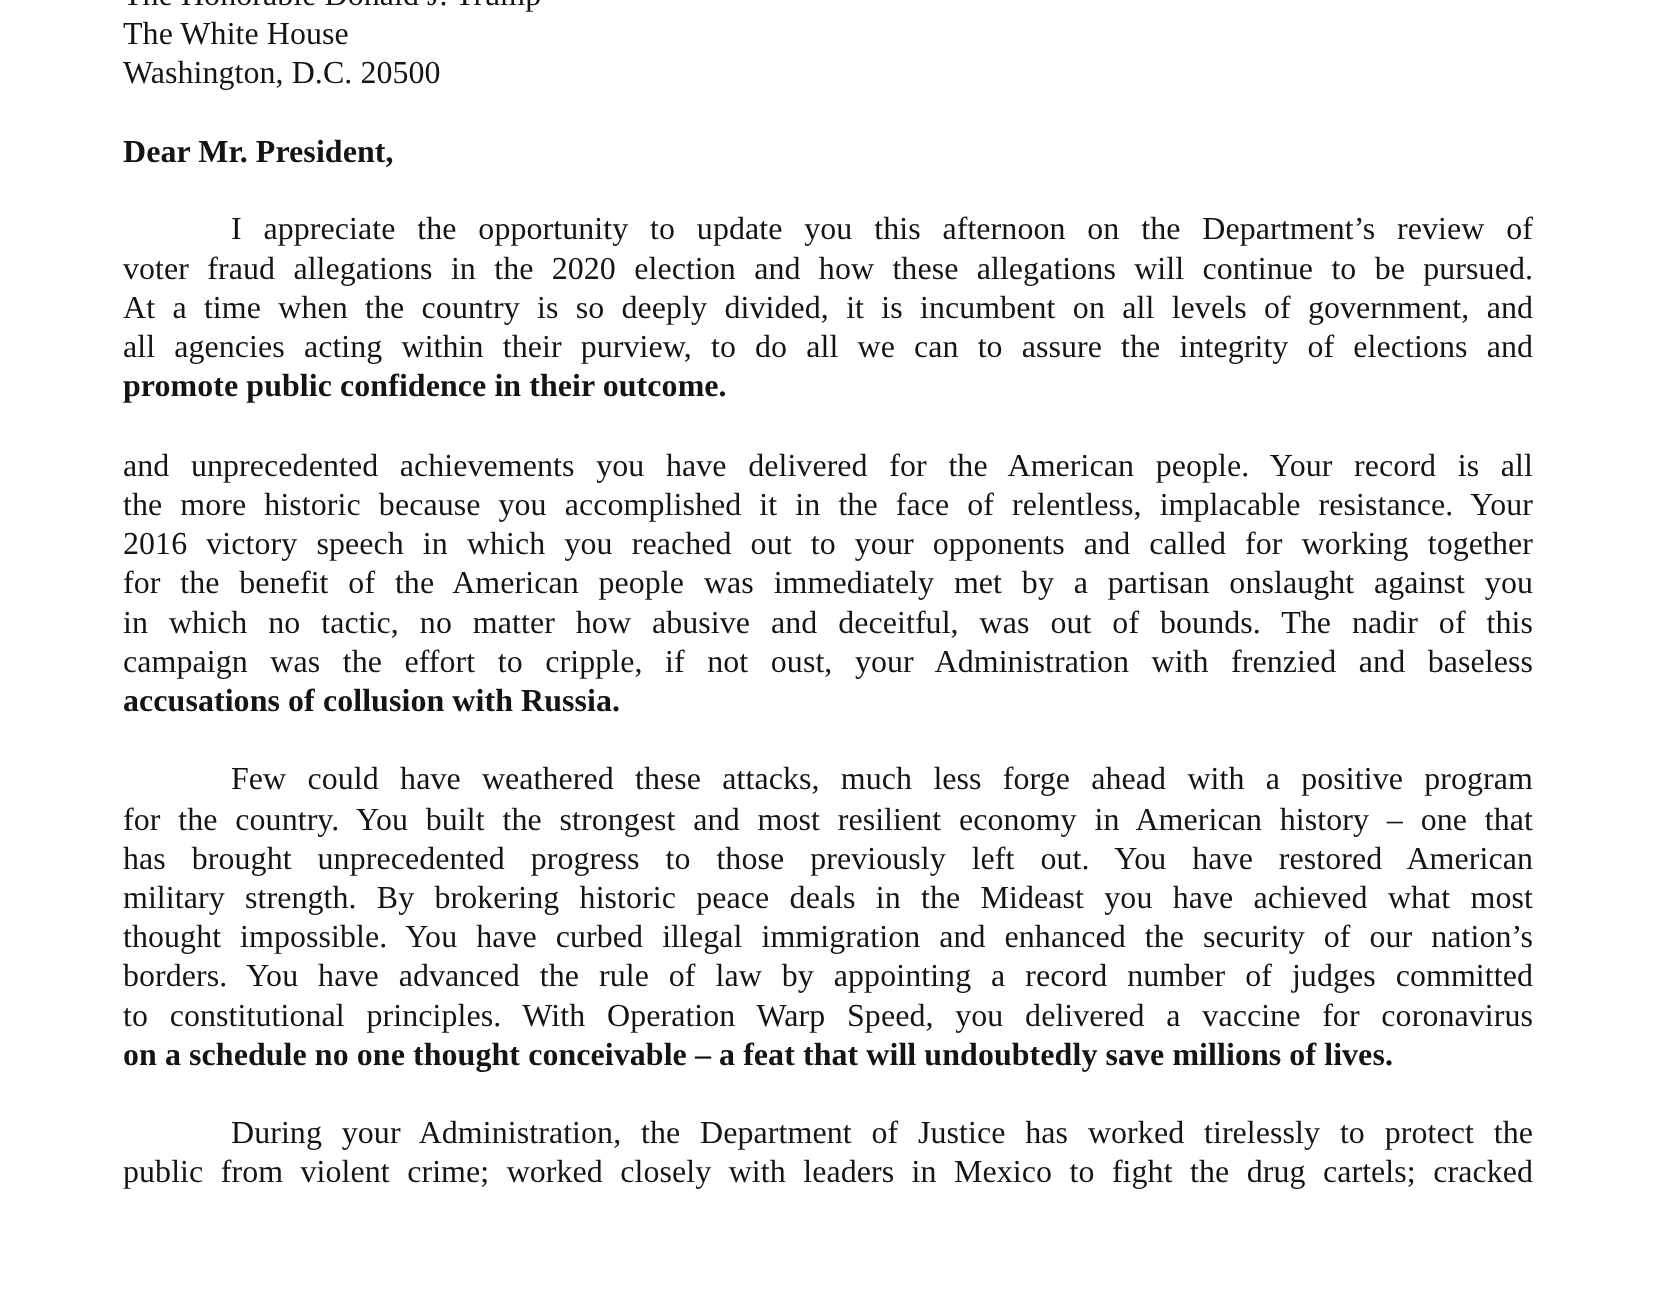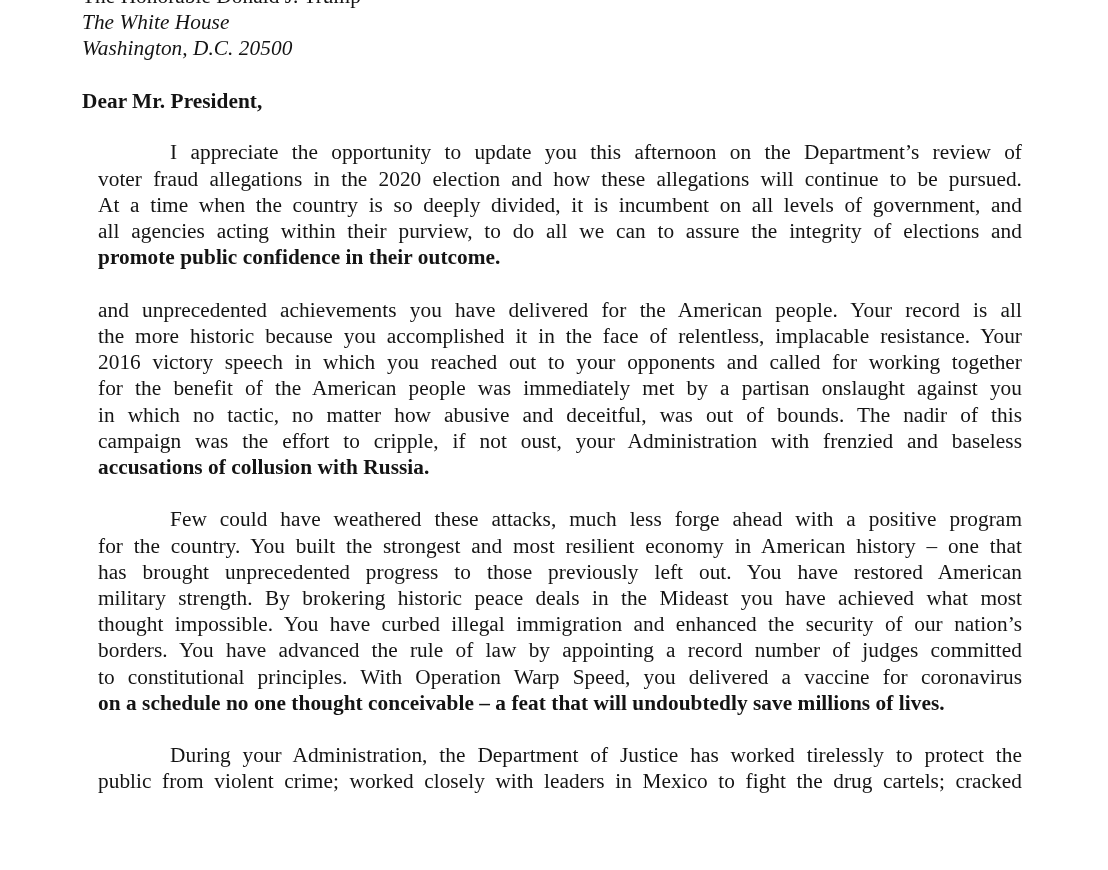--- a/index.html
+++ b/index.html
@@ -20,38 +20,36 @@
     left: 82px;
     top: -17px;
     width: 940px;
     font-size: 21.3px;
     line-height: 26.2px;
     letter-spacing: 0.05px;
   }
   .addr-line {
     display: block;
     white-space: nowrap;
-    font-style: italic;
   }
   .cutoff-line {
     display: block;
     white-space: nowrap;
     height: 26.2px;
   }
   .salutation {
     margin-top: 26.2px;
     display: block;
     font-weight: bold;
   }
   .line {
     display: block;
     text-align: justify;
     text-align-last: justify;
     white-space: nowrap;
-    margin-left: 16px;
   }
   .line.first-line {
     padding-left: 72px;
   }
   .line.last-line {
     text-align-last: left;
     font-weight: bold;
   }
   .para-block {
     margin-top: 26.2px;

